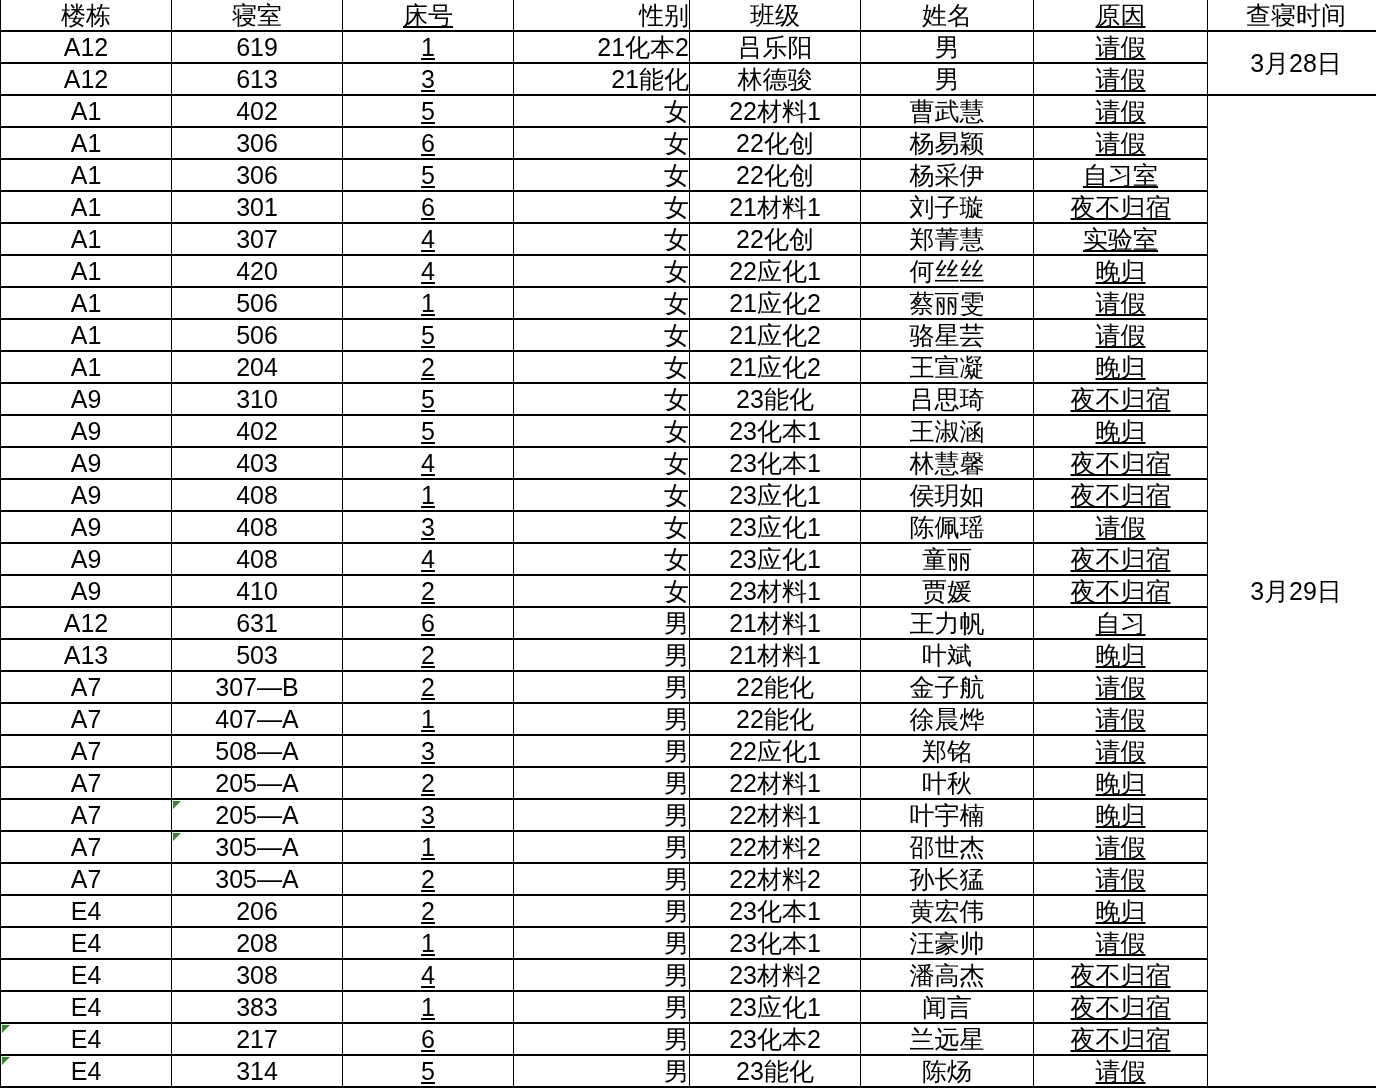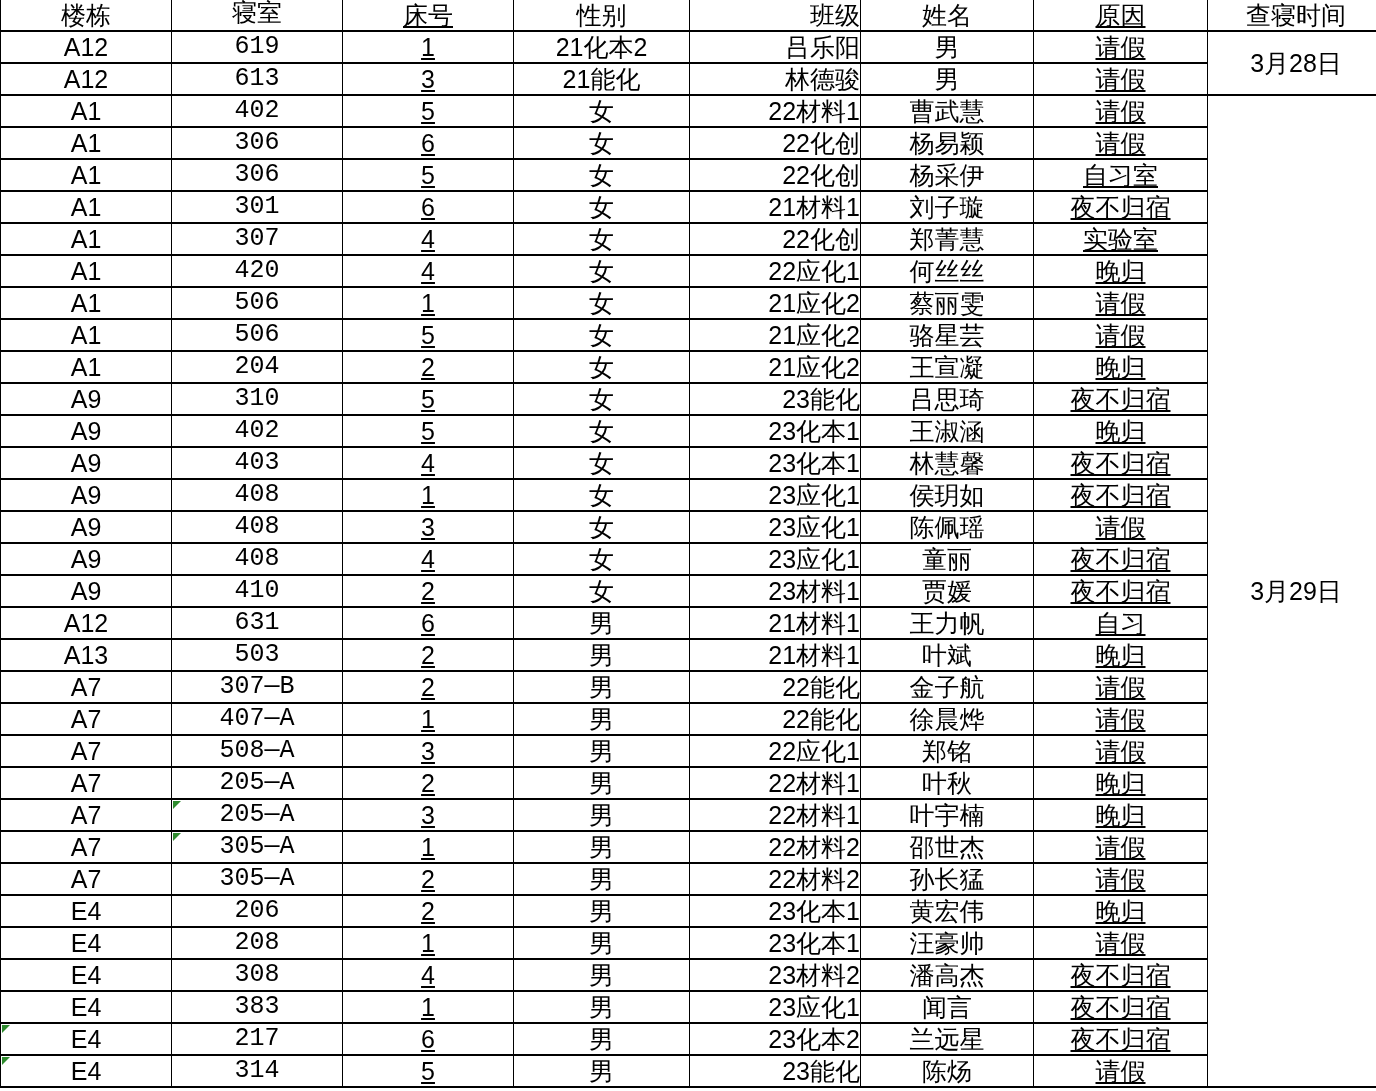--- a/index.html
+++ b/index.html
@@ -32,24 +32,24 @@
     font-weight: 400;
     color: #000000;
     line-height: 30px;
     white-space: nowrap;
     overflow: hidden;
     position: relative;
     background: #ffffff;
   }
   thead th { border-top: none; }
   .c0 { width: 170px; }
-  .c1 { width: 170px; font-family: Liberation Mono, monospace; }
+  .c1 { width: 170px; }
   .c2 { width: 170px; text-decoration: underline; }
-  .c3 { width: 175px; }
-  .c4 { width: 170px; text-align: right; }
+  .c3 { width: 175px; text-align: right; }
+  .c4 { width: 170px; }
   .c5 { width: 172px; }
   .c6 { width: 173px; text-decoration: underline; }
   .c7 { width: 176px; border-right: none; }
   .err-tri {
     position: absolute;
     top: 1px;
     left: 1px;
     width: 0;
     height: 0;
     border-top: 8px solid #2e8b2e;

